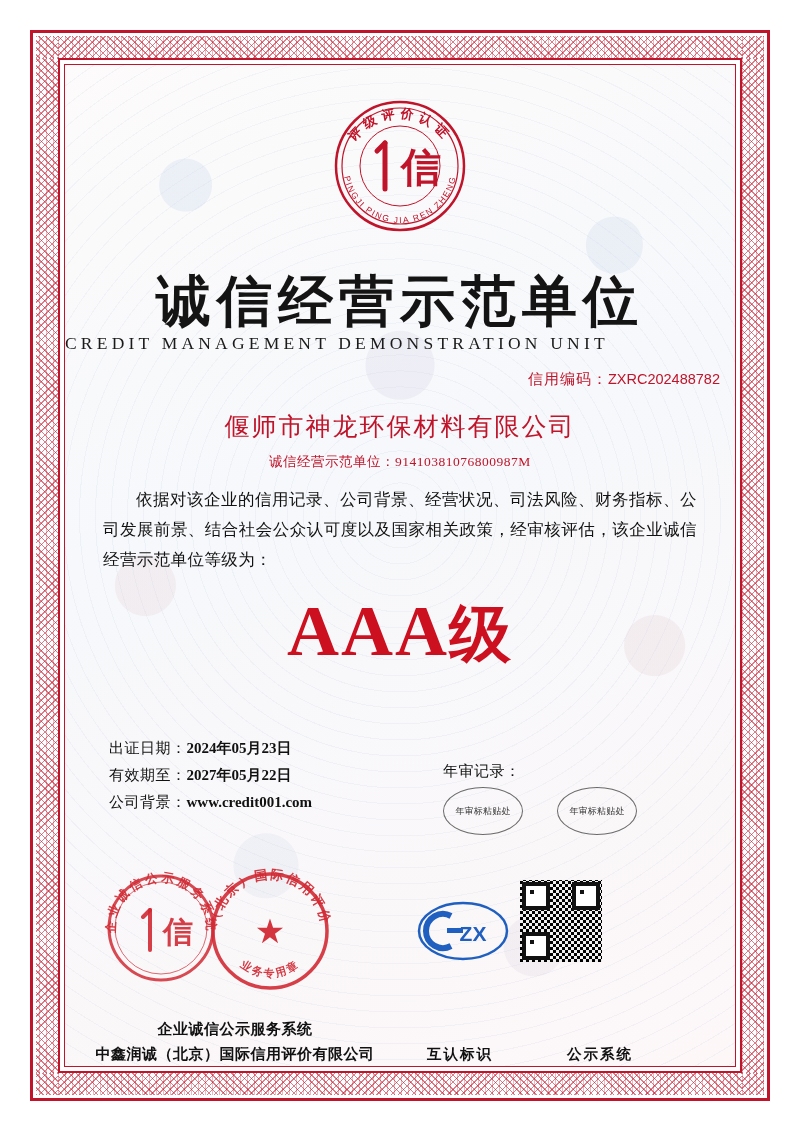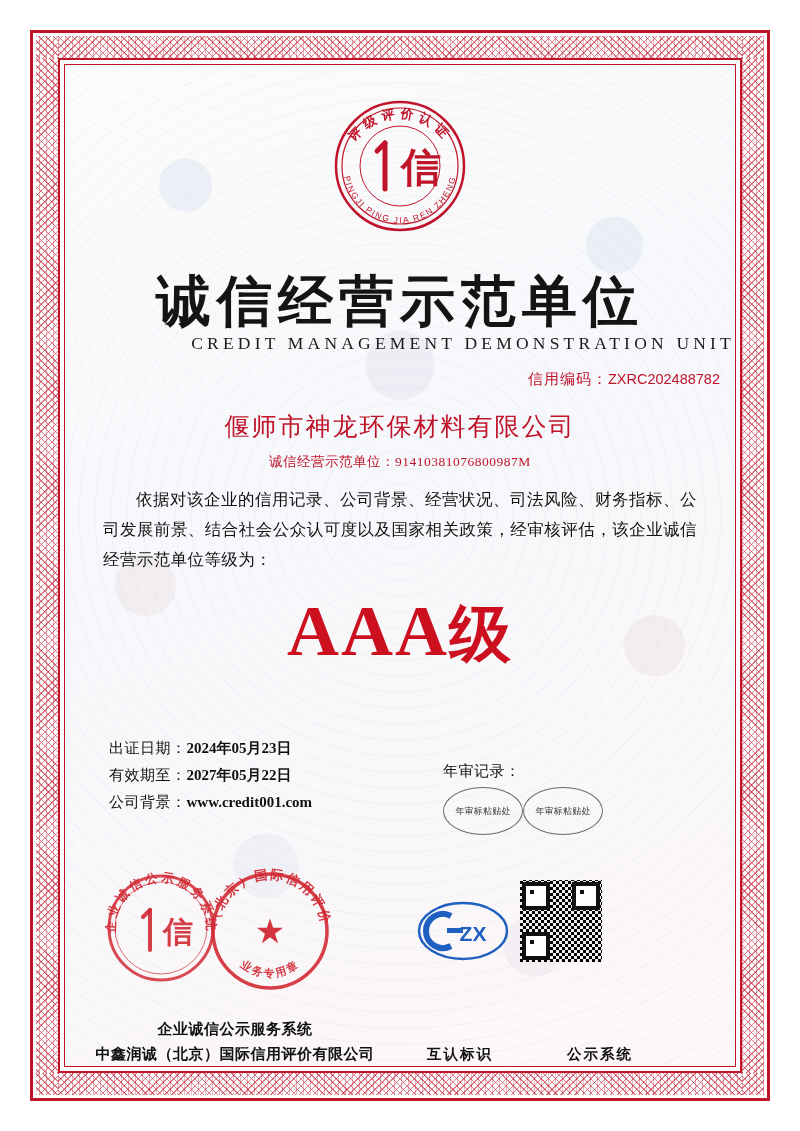--- a/index.html
+++ b/index.html
@@ -99,21 +99,21 @@
     font-family: "Liberation Serif", serif;
     font-weight: bold;
     font-size: 55px;
     letter-spacing: 6px;
     color: #141414;
     white-space: nowrap;
   }
   .title-en {
     position: absolute;
     left: 0; right: 0; top: 268px;
-    text-align: right;
+    text-align: left;
     font-family: "Liberation Serif", serif;
     font-size: 17.5px;
     letter-spacing: 4.2px;
     color: #1a1a1a;
     white-space: nowrap;
   }
 
   
   .credit-line {
     position: absolute;
@@ -197,20 +197,21 @@
     font-size: 15px;
     color: #111;
     letter-spacing: .5px;
     white-space: nowrap;
   }
   .annual-circles {
     position: absolute;
     left: 378px;
     top: 722px;
     display: flex;
+    gap: 34px;
   }
   .annual-circle {
     width: 78px;
     height: 46px;
     border: 1px solid #6b6b6b;
     border-radius: 50%;
     display: flex;
     align-items: center;
     justify-content: center;
     font-size: 9px;

